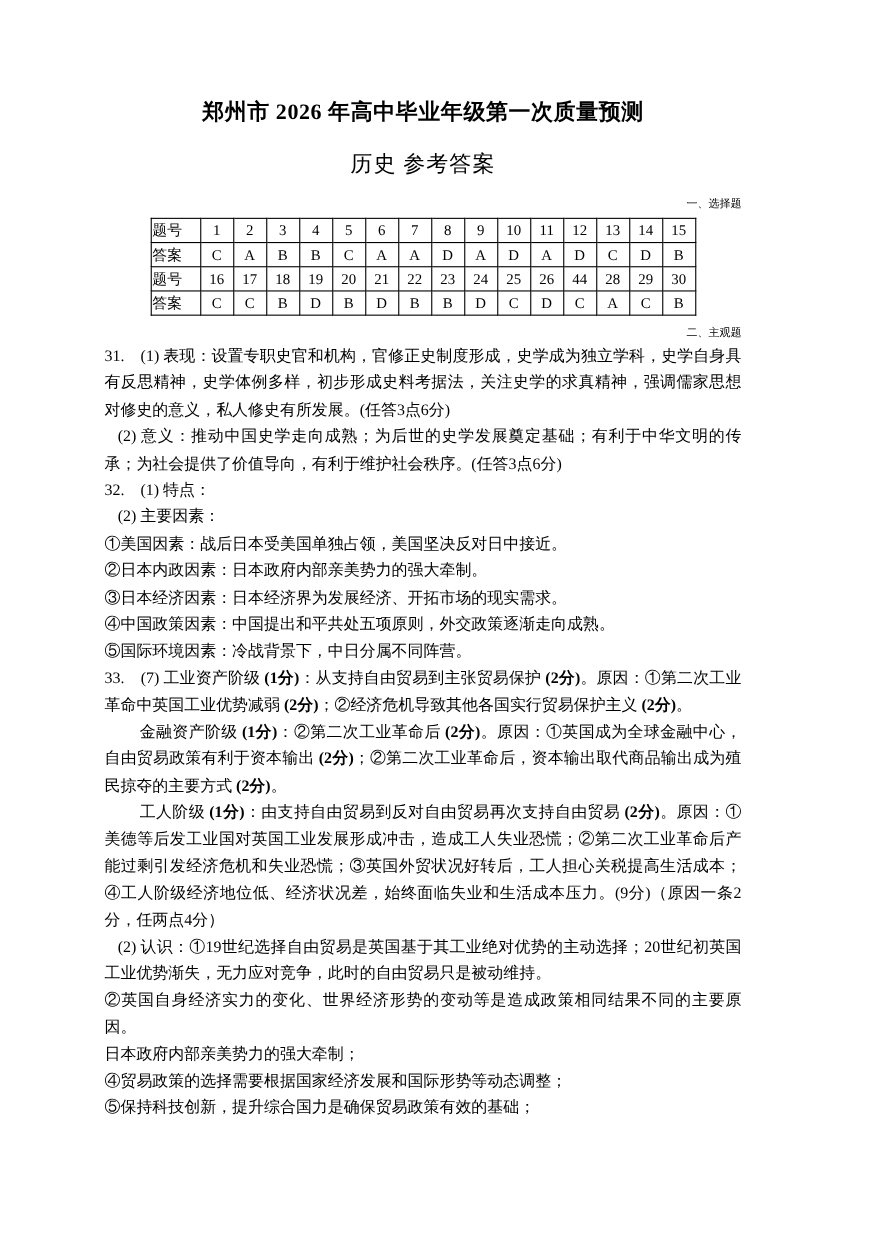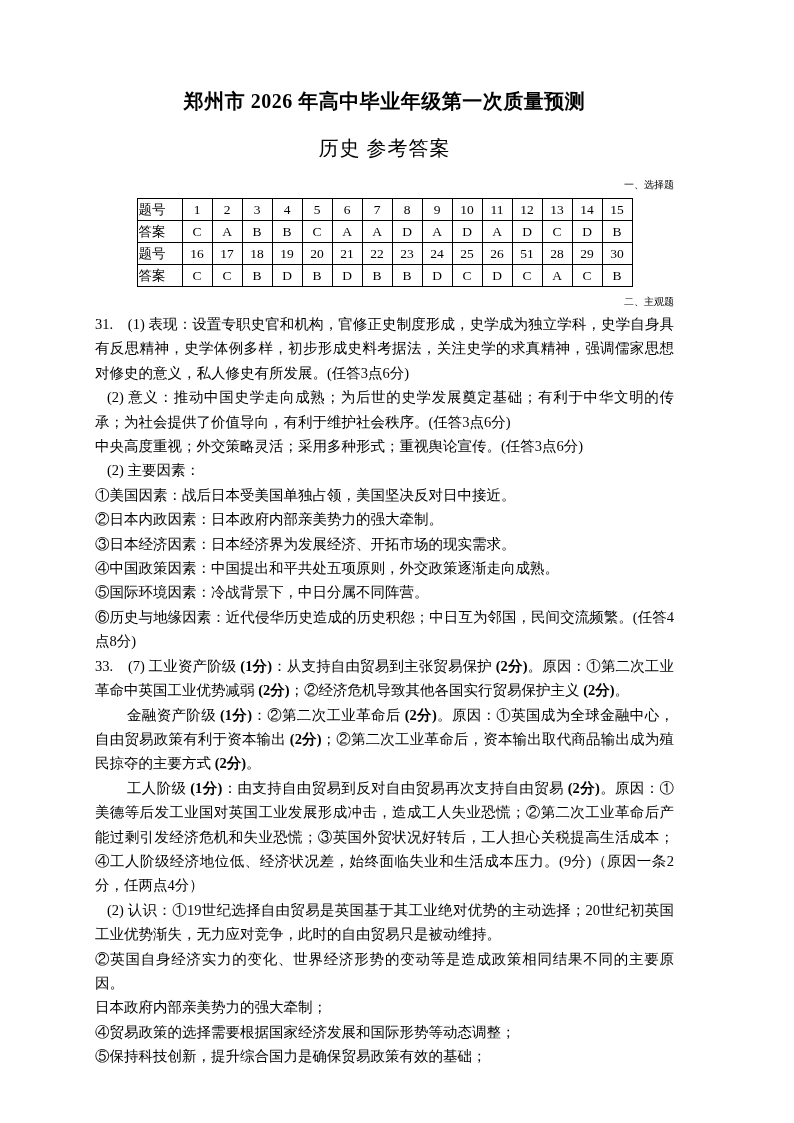--- a/index.html
+++ b/index.html
@@ -120,21 +120,21 @@
           <td>17</td>
           <td>18</td>
           <td>19</td>
           <td>20</td>
           <td>21</td>
           <td>22</td>
           <td>23</td>
           <td>24</td>
           <td>25</td>
           <td>26</td>
-          <td>51</td>
+          <td>44</td>
           <td>28</td>
           <td>29</td>
           <td>30</td>
         </tr>
         <tr>
           <td class="row-label">答案</td>
           <td>C</td>
           <td>C</td>
           <td>B</td>
           <td>D</td>
@@ -151,28 +151,27 @@
           <td>B</td>
         </tr>
       </tbody>
   </table>
 
   <div class="sec-heading second">二、主观题</div>
 
   <div class="paragraphs">
       <p class="para indent-0"><span>31.　(1) 表现：设置专职史官和机构，官修正史制度形成，史学成为独立学科，史学自身具有反思精神，史学体例多样，初步形成史料考据法，关注史学的求真精神，强调儒家思想对修史的意义，私人修史有所发展。(任答3点6分)</span></p>
       <p class="para indent-1"><span>(2) 意义：推动中国史学走向成熟；为后世的史学发展奠定基础；有利于中华文明的传承；为社会提供了价值导向，有利于维护社会秩序。(任答3点6分)</span></p>
-      <p class="para indent-0"><span>中央高度重视；外交策略灵活；采用多种形式；重视舆论宣传。(任答3点6分)</span></p>
+      <p class="para indent-0"><span>32.　(1) 特点：</span></p>
       <p class="para indent-1"><span>(2) 主要因素：</span></p>
       <p class="para indent-0"><span>①美国因素：战后日本受美国单独占领，美国坚决反对日中接近。</span></p>
       <p class="para indent-0"><span>②日本内政因素：日本政府内部亲美势力的强大牵制。</span></p>
       <p class="para indent-0"><span>③日本经济因素：日本经济界为发展经济、开拓市场的现实需求。</span></p>
       <p class="para indent-0"><span>④中国政策因素：中国提出和平共处五项原则，外交政策逐渐走向成熟。</span></p>
       <p class="para indent-0"><span>⑤国际环境因素：冷战背景下，中日分属不同阵营。</span></p>
-      <p class="para indent-0"><span>⑥历史与地缘因素：近代侵华历史造成的历史积怨；中日互为邻国，民间交流频繁。(任答4点8分)</span></p>
       <p class="para indent-0"><span>33.　(7) 工业资产阶级 </span><span class="bold">(1分)</span><span>：从支持自由贸易到主张贸易保护 </span><span class="bold">(2分)</span><span>。原因：①第二次工业革命中英国工业优势减弱 </span><span class="bold">(2分)</span><span>；②经济危机导致其他各国实行贸易保护主义 </span><span class="bold">(2分)</span><span>。</span></p>
       <p class="para indent-2"><span>金融资产阶级 </span><span class="bold">(1分)</span><span>：②第二次工业革命后 </span><span class="bold">(2分)</span><span>。原因：①英国成为全球金融中心，自由贸易政策有利于资本输出 </span><span class="bold">(2分)</span><span>；②第二次工业革命后，资本输出取代商品输出成为殖民掠夺的主要方式 </span><span class="bold">(2分)</span><span>。</span></p>
       <p class="para indent-2"><span>工人阶级 </span><span class="bold">(1分)</span><span>：由支持自由贸易到反对自由贸易再次支持自由贸易 </span><span class="bold">(2分)</span><span>。原因：①美德等后发工业国对英国工业发展形成冲击，造成工人失业恐慌；②第二次工业革命后产能过剩引发经济危机和失业恐慌；③英国外贸状况好转后，工人担心关税提高生活成本；④工人阶级经济地位低、经济状况差，始终面临失业和生活成本压力。(9分)（原因一条2分，任两点4分）</span></p>
       <p class="para indent-1"><span>(2) 认识：①19世纪选择自由贸易是英国基于其工业绝对优势的主动选择；20世纪初英国工业优势渐失，无力应对竞争，此时的自由贸易只是被动维持。</span></p>
       <p class="para indent-0"><span>②英国自身经济实力的变化、世界经济形势的变动等是造成政策相同结果不同的主要原因。</span></p>
       <p class="para indent-0"><span>日本政府内部亲美势力的强大牵制；</span></p>
       <p class="para indent-0"><span>④贸易政策的选择需要根据国家经济发展和国际形势等动态调整；</span></p>
       <p class="para indent-0"><span>⑤保持科技创新，提升综合国力是确保贸易政策有效的基础；</span></p>
     </div>
 </div>

